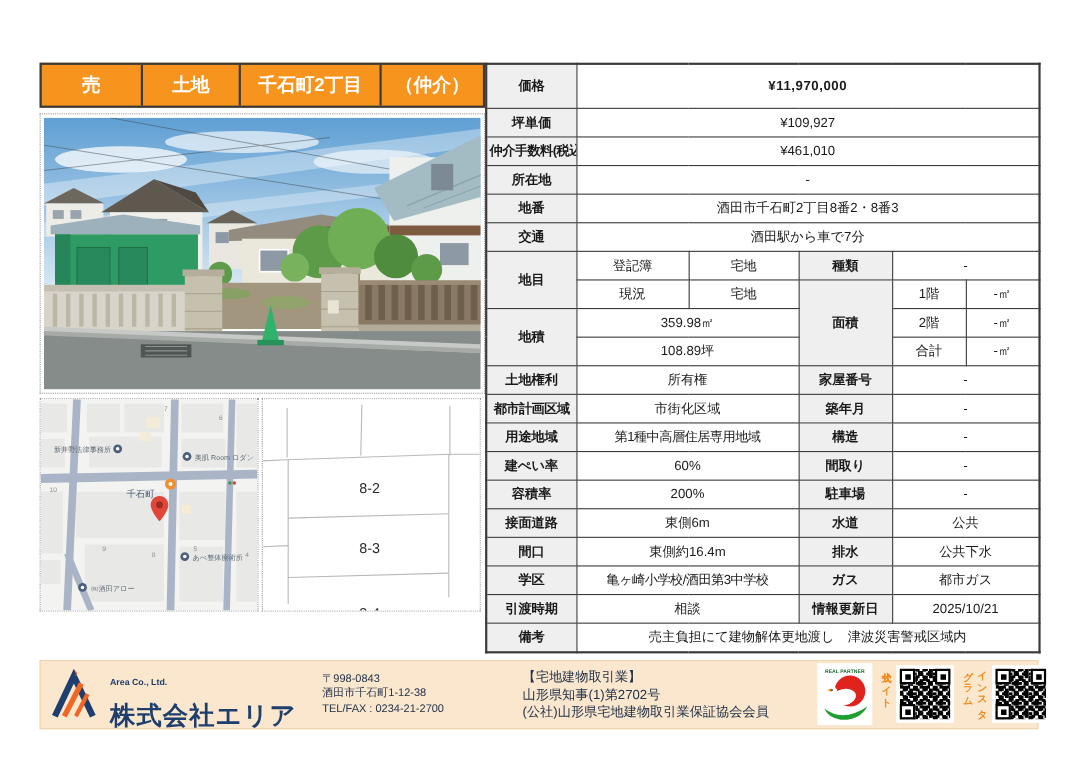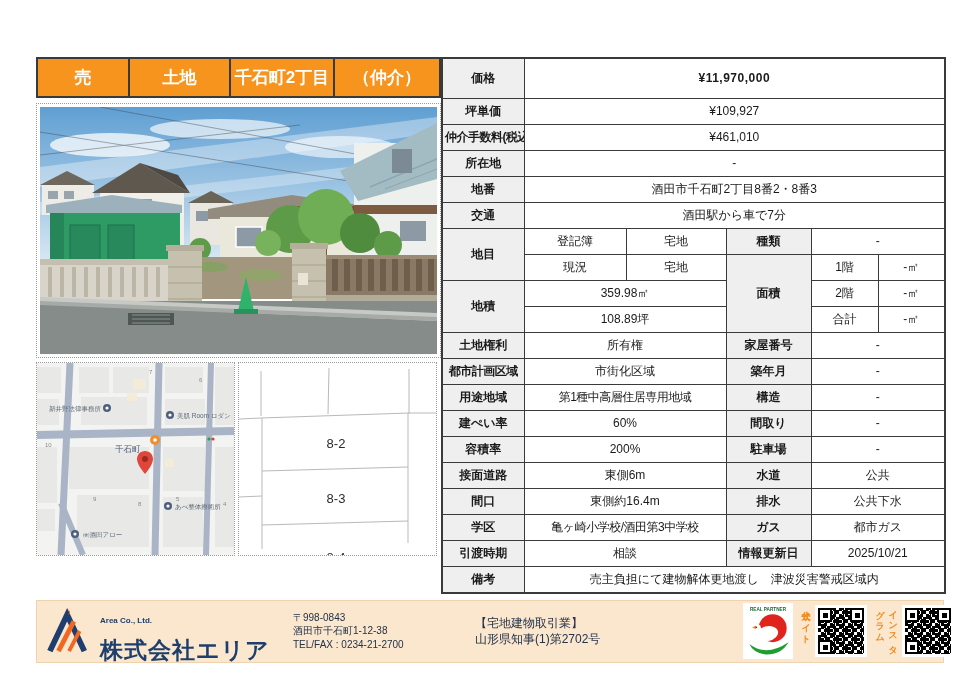--- a/index.html
+++ b/index.html
@@ -4,21 +4,21 @@
 <style>
   html,body{margin:0;padding:0;}
   body{width:980px;height:693px;background:#fff;font-family:"Liberation Sans","DejaVu Sans",sans-serif;position:relative;overflow:hidden;}
   .sheet{position:absolute;left:36px;top:57px;width:908px;}
   .top{display:flex;align-items:flex-start;}
   .leftcol{width:405px;flex:0 0 405px;}
   
   .hdr{display:flex;height:41px;box-sizing:border-box;border:2px solid #3a3a3a;background:#f7941d;}
   .hdr .cell{display:flex;align-items:center;justify-content:center;color:#fff;font-weight:bold;font-size:17px;border-right:2px solid #3a3a3a;box-sizing:border-box;}
   .hdr .cell:last-child{border-right:none;}
-  .hw1{width:92px}.hw2{width:101px}.hw3{width:104px}.hw4{flex:1}
+  .hw1{width:92px}.hw2{width:89px}.hw3{width:128px}.hw4{flex:1}
   
   .photo{margin-top:5px;height:255px;border:1px dotted #9a9a9a;box-sizing:border-box;padding:3px;background:#fff;}
   .photo svg{width:100%;height:100%;display:block;}
   .panels{display:flex;margin-top:4px;}
   .panel{width:199px;height:194px;border:1px dotted #9a9a9a;box-sizing:border-box;background:#fff;}
   .panel+.panel{margin-left:3px;text-align:center;}
   .panel svg{width:100%;height:100%;display:block;}
   
   table.spec{border-collapse:collapse;width:503px;table-layout:fixed;border:2px solid #3a3a3a;flex:0 0 503px;}
   table.spec td{border:1px solid #3a3a3a;height:25px;font-size:12px;text-align:center;padding:0 2px;overflow:hidden;white-space:nowrap;color:#1a1a1a;}
@@ -426,20 +426,21 @@
       </div>
     </div>
     <div class="addr">
       <div>〒998-0843</div>
       <div>酒田市千石町1-12-38</div>
       <div>TEL/FAX : 0234-21-2700</div>
     </div>
     <div class="lic">
       <div>【宅地建物取引業】</div>
       <div>山形県知事(1)第2702号</div>
+      <div>(公社)山形県宅地建物取引業保証協会会員</div>
     </div>
     <div class="partner">
       <svg viewBox="0 0 52 60" width="50" height="56">
         <rect width="52" height="60" fill="#fff"></rect>
         <text x="26" y="9" font-size="5" text-anchor="middle" fill="#1a6b2f" font-weight="bold">REAL PARTNER</text>
         <circle cx="31" cy="27" r="15" fill="#e0231c"></circle>
         <path d="M6 44 Q24 58 48 42 Q40 56 22 55 Q10 53 6 44z" fill="#1f9e30"></path>
         <ellipse cx="25" cy="33" rx="12" ry="8" fill="#fff" transform="rotate(-12 25 33)"></ellipse>
         <circle cx="14" cy="27" r="4.5" fill="#fff"></circle>
         <polygon points="9,26 13,24.5 13,28" fill="#f08a1d"></polygon>

